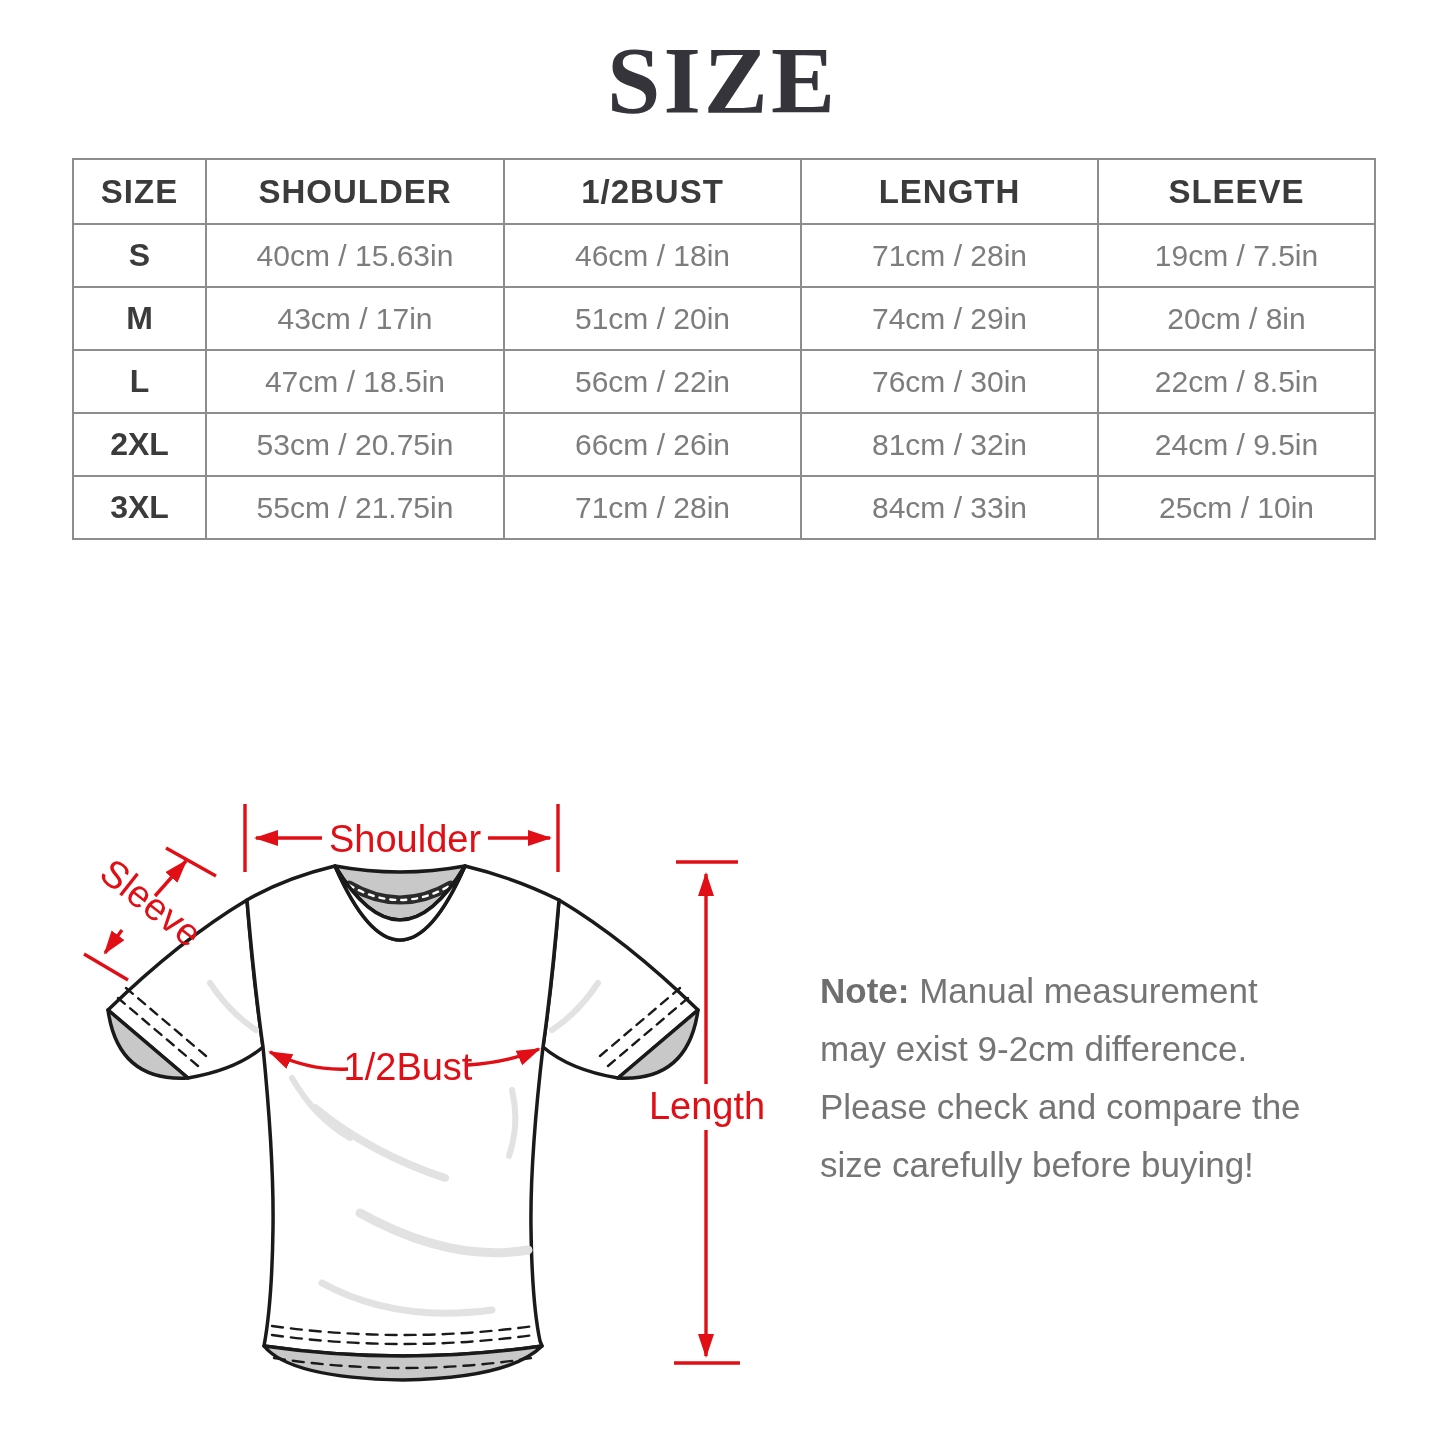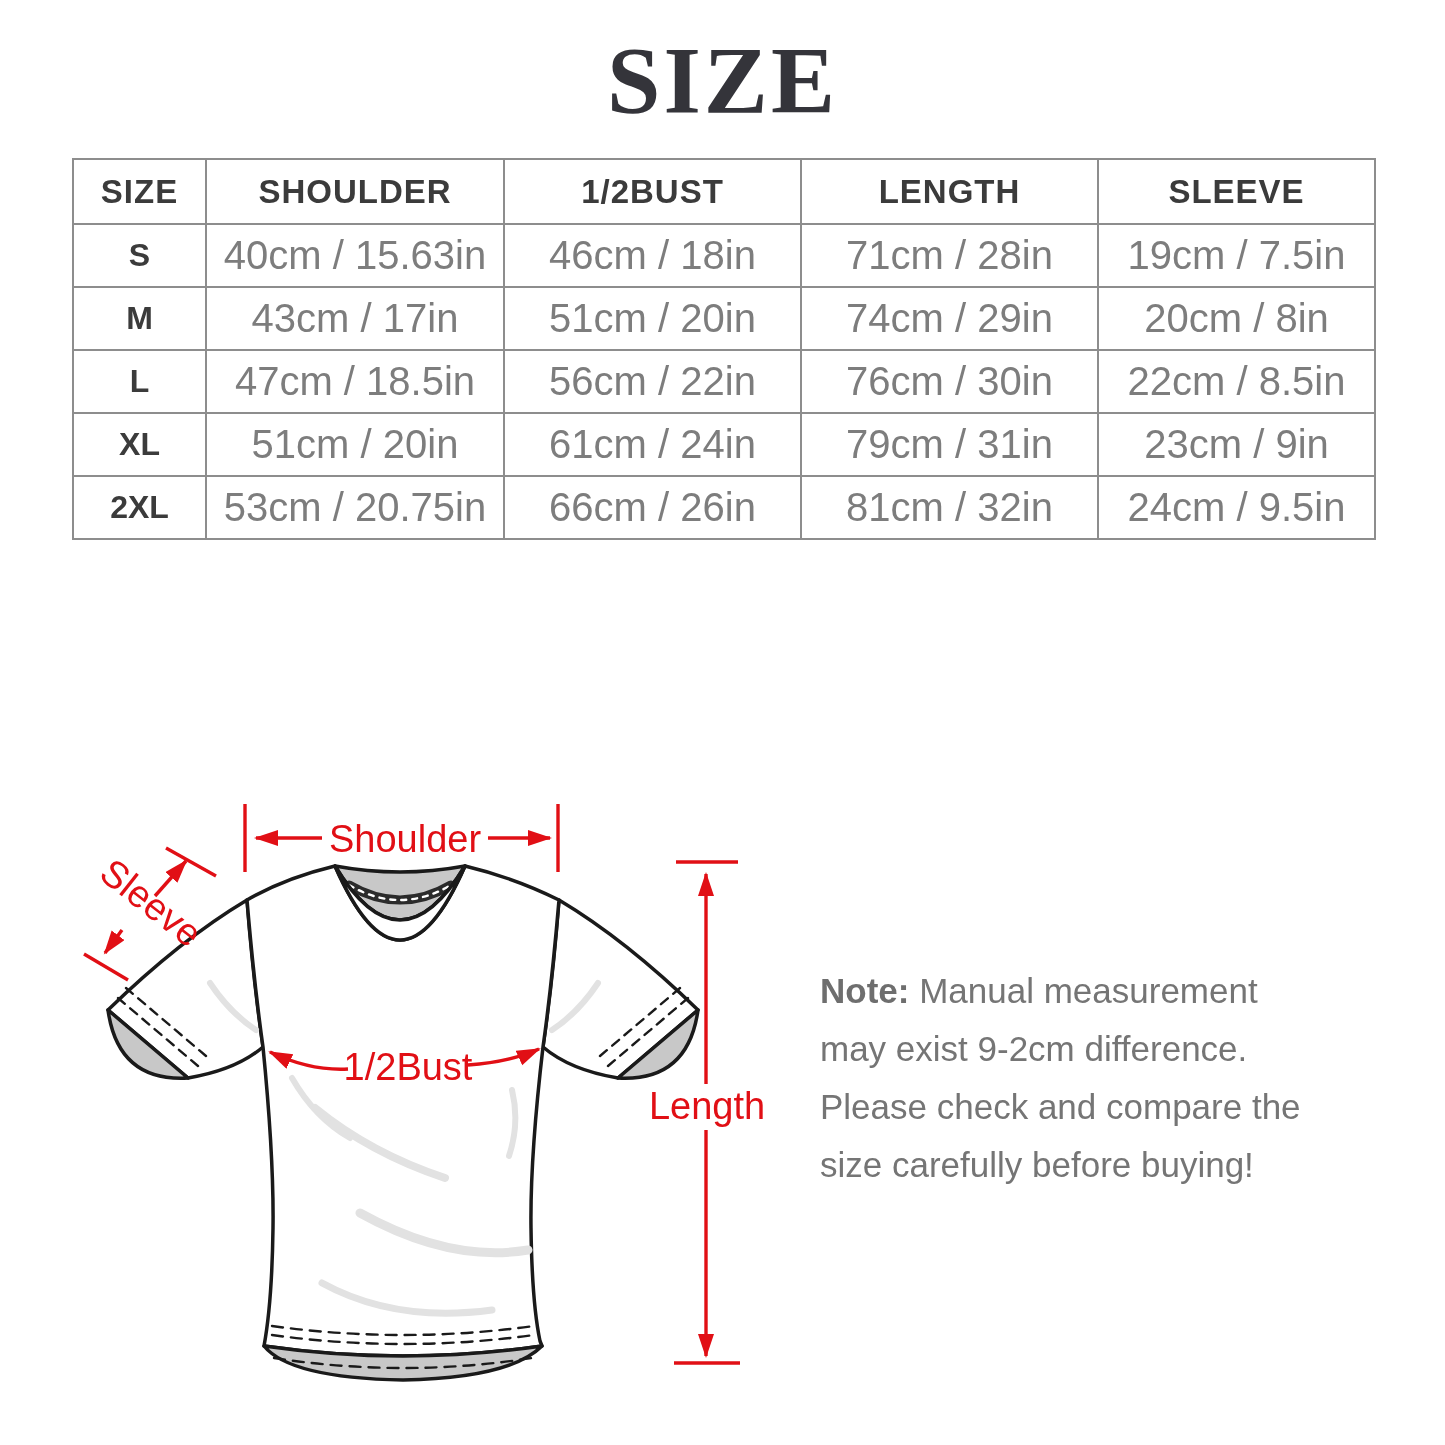--- a/index.html
+++ b/index.html
@@ -14,21 +14,21 @@
   }
   table.size-table{
     position:absolute;left:72px;top:158px;width:1302px;
     border-collapse:collapse;table-layout:fixed;
   }
   table.size-table th, table.size-table td{
     border:2px solid #8d8d8d;text-align:center;vertical-align:middle;
     padding:0;overflow:hidden;white-space:nowrap;
   }
   table.size-table th{height:63px;font-size:33px;font-weight:bold;color:#3b3b3b;letter-spacing:1px;}
-  table.size-table td{height:61px;font-size:40px;color:#7d7d7d;}
+  table.size-table td{height:61px;font-size:30px;color:#7d7d7d;}
   table.size-table td.size-col{font-weight:bold;color:#3b3b3b;font-size:32px;}
   .diagram-wrap{position:absolute;left:60px;top:778px;width:720px;height:650px;}
   .diagram-wrap svg{overflow:visible;}
   svg text.dim-label{
     font-family:"Liberation Sans",sans-serif;font-size:38px;fill:#e10f15;
   }
   .note-block{
     position:absolute;left:820px;top:962px;width:500px;
     font-size:35px;line-height:58px;color:#757575;
   }
@@ -70,32 +70,32 @@
     <td>20cm / 8in</td>
   </tr>
   <tr>
     <td class="size-col">L</td>
     <td>47cm / 18.5in</td>
     <td>56cm / 22in</td>
     <td>76cm / 30in</td>
     <td>22cm / 8.5in</td>
   </tr>
   <tr>
-    <td class="size-col">XL</td>
-    <td>51cm / 20in</td>
-    <td>61cm / 24in</td>
-    <td>79cm / 31in</td>
-    <td>23cm / 9in</td>
-  </tr>
-  <tr>
     <td class="size-col">2XL</td>
     <td>53cm / 20.75in</td>
     <td>66cm / 26in</td>
     <td>81cm / 32in</td>
     <td>24cm / 9.5in</td>
+  </tr>
+  <tr>
+    <td class="size-col">3XL</td>
+    <td>55cm / 21.75in</td>
+    <td>71cm / 28in</td>
+    <td>84cm / 33in</td>
+    <td>25cm / 10in</td>
   </tr>
 </tbody>
   </table>
 
 <div class="diagram-wrap">
 <svg width="720" height="650" viewBox="0 0 720 650">
   <defs>
     <marker id="arr" markerUnits="userSpaceOnUse" markerWidth="28" markerHeight="20" refX="22" refY="8" orient="auto">
       <path d="M0,0 L24,8 L0,16 Z" fill="#e10f15"></path>
     </marker>

